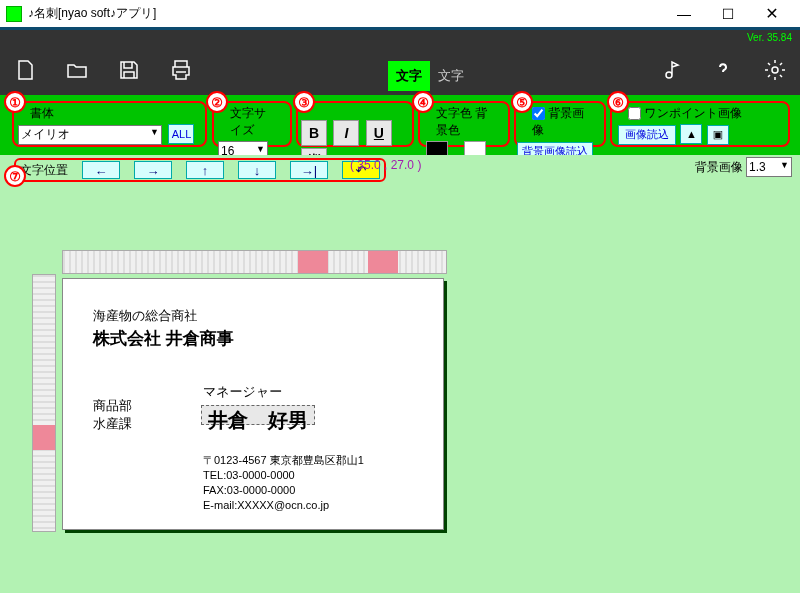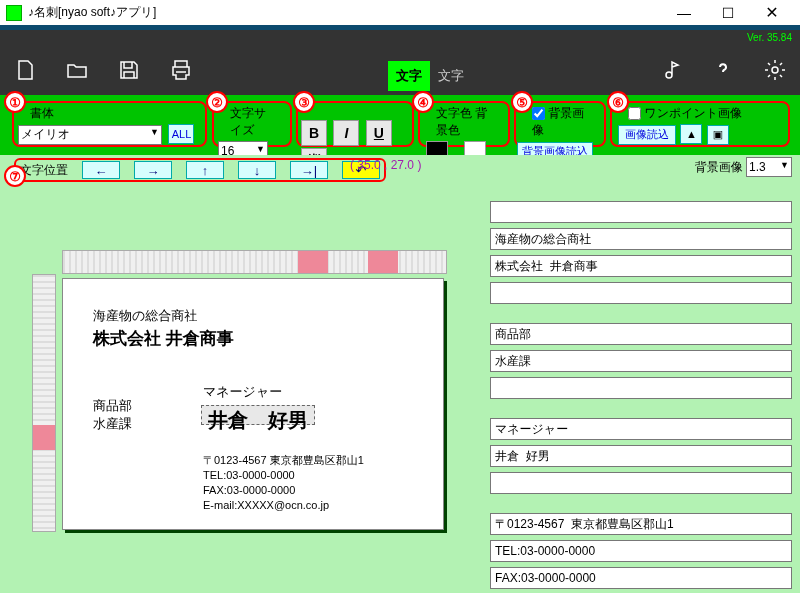--- a/index.html
+++ b/index.html
@@ -1,17 +1,17 @@
 <!DOCTYPE html>
 <html><head>
 <meta charset="utf-8">
 <style>
 *{box-sizing:border-box;margin:0;padding:0;font-family:"Meiryo","MS Gothic",sans-serif}
 body{width:800px;height:593px;background:#b3f2b3;overflow:hidden;position:relative}
-.titlebar{height:30px;background:#fff;display:flex;align-items:center;padding:0 6px;border-bottom:5px solid #0c4a6e}
+.titlebar{height:30px;background:#fff;display:flex;align-items:center;padding:0 6px;border-bottom:3px solid #0c4a6e}
 .titlebar .ico{width:16px;height:16px;background:#0f0;border:1px solid #0a0;margin-right:6px}
 .titlebar .txt{font-size:12px;flex:1}
 .titlebar .btn{width:44px;height:28px;display:flex;align-items:center;justify-content:center;font-size:14px}
 .titlebar .btn.close{font-size:16px}
 .version{height:15px;background:#333;color:#0f0;font-size:10px;text-align:right;padding-right:8px;line-height:15px}
 .toolbar{height:50px;background:#333;display:flex;align-items:center;padding:0 10px;color:#fff;position:relative}
 .tb-ico{width:30px;height:30px;display:flex;align-items:center;justify-content:center;margin-right:22px}
 .tb-ico svg{width:24px;height:24px;stroke:#fff;fill:none;stroke-width:1.5}
 .tab-area{position:absolute;left:388px;top:16px;display:flex;align-items:flex-end}
 .tab{font-size:13px;padding:6px 8px}
@@ -193,32 +193,13 @@
       <div class="t sel" style="left:138px;top:126px;font-size:20px;font-weight:bold">井倉　好男</div>
       <div class="t" style="left:30px;top:118px;font-size:13px">商品部</div>
       <div class="t" style="left:30px;top:136px;font-size:13px">水産課</div>
       <div class="t" style="left:140px;top:174px;font-size:11px">〒0123-4567  東京都豊島区郡山1</div>
       <div class="t" style="left:140px;top:190px;font-size:11px">TEL:03-0000-0000</div>
       <div class="t" style="left:140px;top:205px;font-size:11px">FAX:03-0000-0000</div>
       <div class="t" style="left:140px;top:220px;font-size:11px">E-mail:XXXXX@ocn.co.jp</div>
     </div>
   </div>
 
-  <div class="inputs">
-    <input value="" style="">
-    <input value="海産物の総合商社" style="">
-    <input value="株式会社  井倉商事" style="">
-    <input value="" style="">
-    <div class="sep"></div>
-    <input value="商品部" style="">
-    <input value="水産課" style="">
-    <input value="" style="">
-    <div class="sep"></div>
-    <input value="マネージャー" style="">
-    <input value="井倉  好男" style="">
-    <input value="" style="">
-    <div class="sep"></div>
-    <input value="〒0123-4567  東京都豊島区郡山1" style="">
-    <input value="TEL:03-0000-0000" style="">
-    <input value="FAX:03-0000-0000" style="">
-    
-  </div>
 </div>
 
 </body></html>

